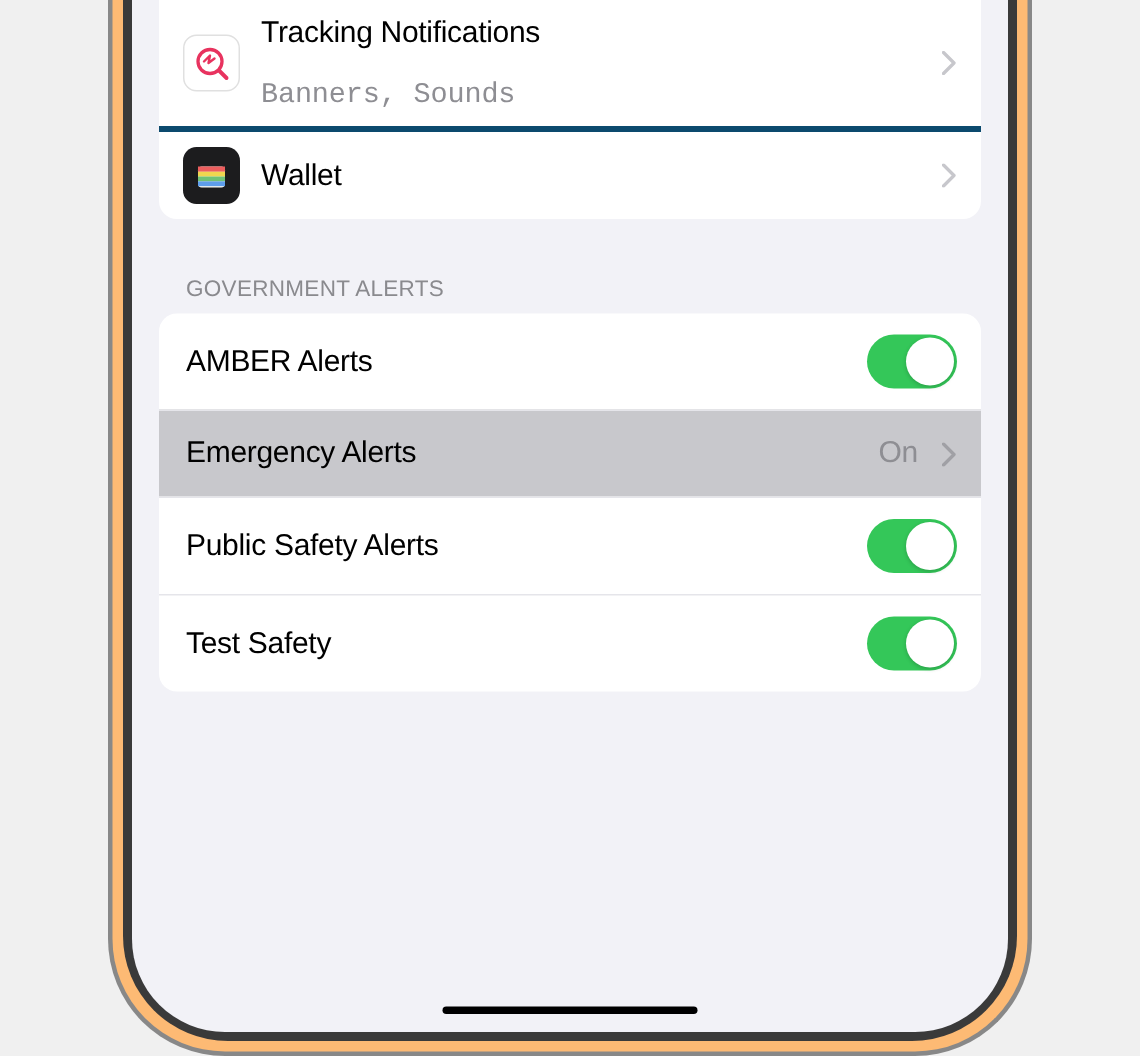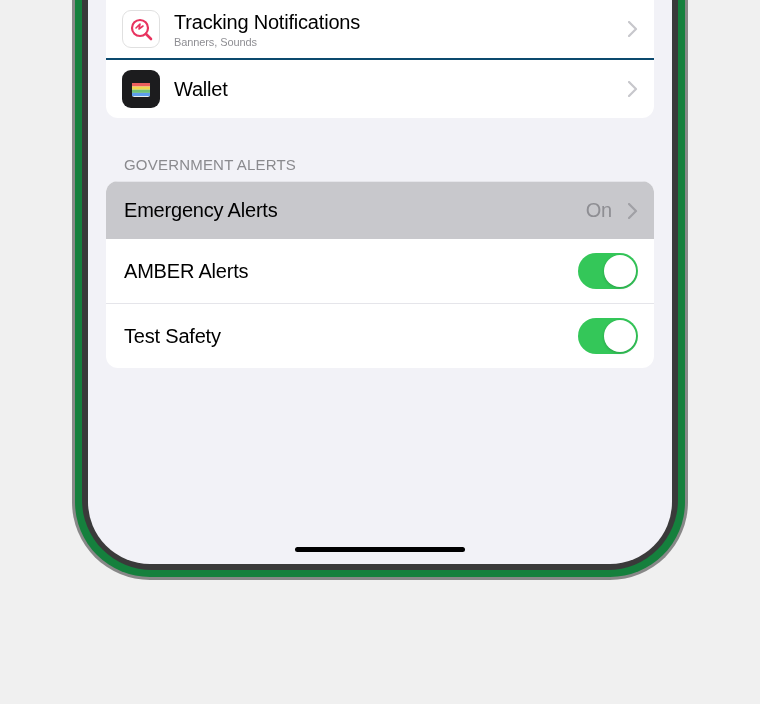--- a/index.html
+++ b/index.html
@@ -8,22 +8,22 @@
       background: #f0f0f0;
       width: 760px;
       height: 704px;
       display: flex;
       justify-content: center;
       border-radius: 24px;
       overflow: hidden;
     }
     .phone-frame {
       width: 616px;
-      height: 580px;
-      background: #15803d;
+      height: 704px;
+      background: #fdba74;
       position: relative;
       border-left: 3px solid #888;
       border-right: 3px solid #888;
       border-bottom: 3px solid #888;
       border-radius: 0 0 78px 78px;
       padding: 0 7px 7px 7px;
     }
     .phone-inner {
       width: 100%;
       height: 100%;
@@ -45,21 +45,21 @@
     .section-apps {
       background: #ffffff;
       border-radius: 0 0 12px 12px;
       margin: 0 18px 0 18px;
       overflow: hidden;
     }
     .app-row {
       display: flex;
       align-items: center;
       padding: 10px 16px;
-      border-top: 2px solid #0c4a6e;
+      border-top: 4px solid #0c4a6e;
       cursor: pointer;
     }
     .app-row:first-child {
       border-top: none;
     }
     .app-icon {
       width: 38px;
       height: 38px;
       border-radius: 9px;
       margin-right: 14px;
@@ -78,24 +78,25 @@
     .app-text {
       flex: 1;
     }
     .app-title {
       font-size: 20px;
       color: #000;
       line-height: 1.25;
       letter-spacing: -0.2px;
     }
     .app-subtitle {
-      font-size: 11px;
+      font-size: 19px;
       color: #8e8e93;
-      margin-top: 1px;
+      margin-top: 17px;
       letter-spacing: -0.1px;
+      font-family: Liberation Mono, monospace;
     }
     .chevron {
       color: #c7c7cc;
       flex-shrink: 0;
       margin-left: 8px;
     }
     .section-header {
       font-size: 15px;
       color: #8a8a8e;
       letter-spacing: 0.2px;
@@ -206,33 +207,37 @@
               <path d="M 1 1 L 8 8 L 1 15" fill="none" stroke="#c7c7cc" stroke-width="2.2" stroke-linecap="round" stroke-linejoin="round"></path>
             </svg>
           </div>
 
         </div>
 
         <div class="section-header">GOVERNMENT ALERTS</div>
 
         <div class="section-alerts">
 
+          <div class="alert-row">
+            <div class="alert-label">AMBER Alerts</div>
+            <div class="toggle"></div>
+          </div>
+
           <div class="alert-row highlighted separator">
             <div class="alert-label">Emergency Alerts</div>
             <div class="alert-value">On</div>
             <svg class="chevron" width="10" height="16" viewBox="0 0 10 16">
               <path d="M 1 1 L 8 8 L 1 15" fill="none" stroke="#a0a0a5" stroke-width="2.2" stroke-linecap="round" stroke-linejoin="round"></path>
             </svg>
           </div>
 
-          <div class="alert-row">
-            <div class="alert-label">AMBER Alerts</div>
+          <div class="alert-row separator">
+            <div class="alert-label">Public Safety Alerts</div>
             <div class="toggle"></div>
           </div>
-
 
           <div class="alert-row separator">
             <div class="alert-label">Test Safety</div>
             <div class="toggle"></div>
           </div>
 
         </div>
 
       </div>
       <div class="home-indicator"></div>

